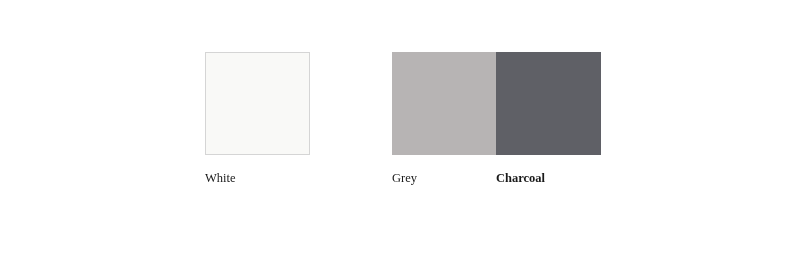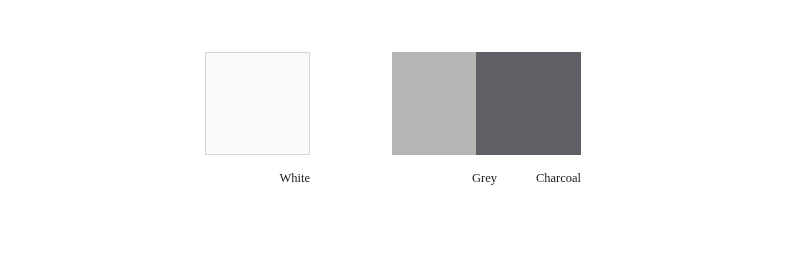--- a/index.html
+++ b/index.html
@@ -29,33 +29,33 @@
   .swatch-chip {
     width: 105px;
     height: 103px;
     box-sizing: border-box;
     display: block;
   }
 
   .swatch-label {
     display: block;
     width: 105px;
-    text-align: right;
+    text-align: left;
     margin-top: 16px;
     font-size: 12.5px;
     line-height: 14px;
     color: #1a1a1a;
     font-family: "Liberation Serif", "DejaVu Serif", serif;
     white-space: nowrap;
   }
 
   
   .pos-0 { left: 205px; }
   .pos-1 { left: 348px; padding-left: 44px; }
-  .pos-2 { left: 476px; }
+  .pos-2 { left: 496px; font-weight: bold; }
 </style>
 </head>
 <body style="background: rgb(255, 255, 255);">
 
 <div id="swatch-board">
 
   <div class="swatch-group pos-0">
     <span class="swatch-chip" style="background: rgb(249, 249, 247); border: 1px solid rgb(213, 213, 213);"></span>
     <span class="swatch-label">White</span>
   </div>

